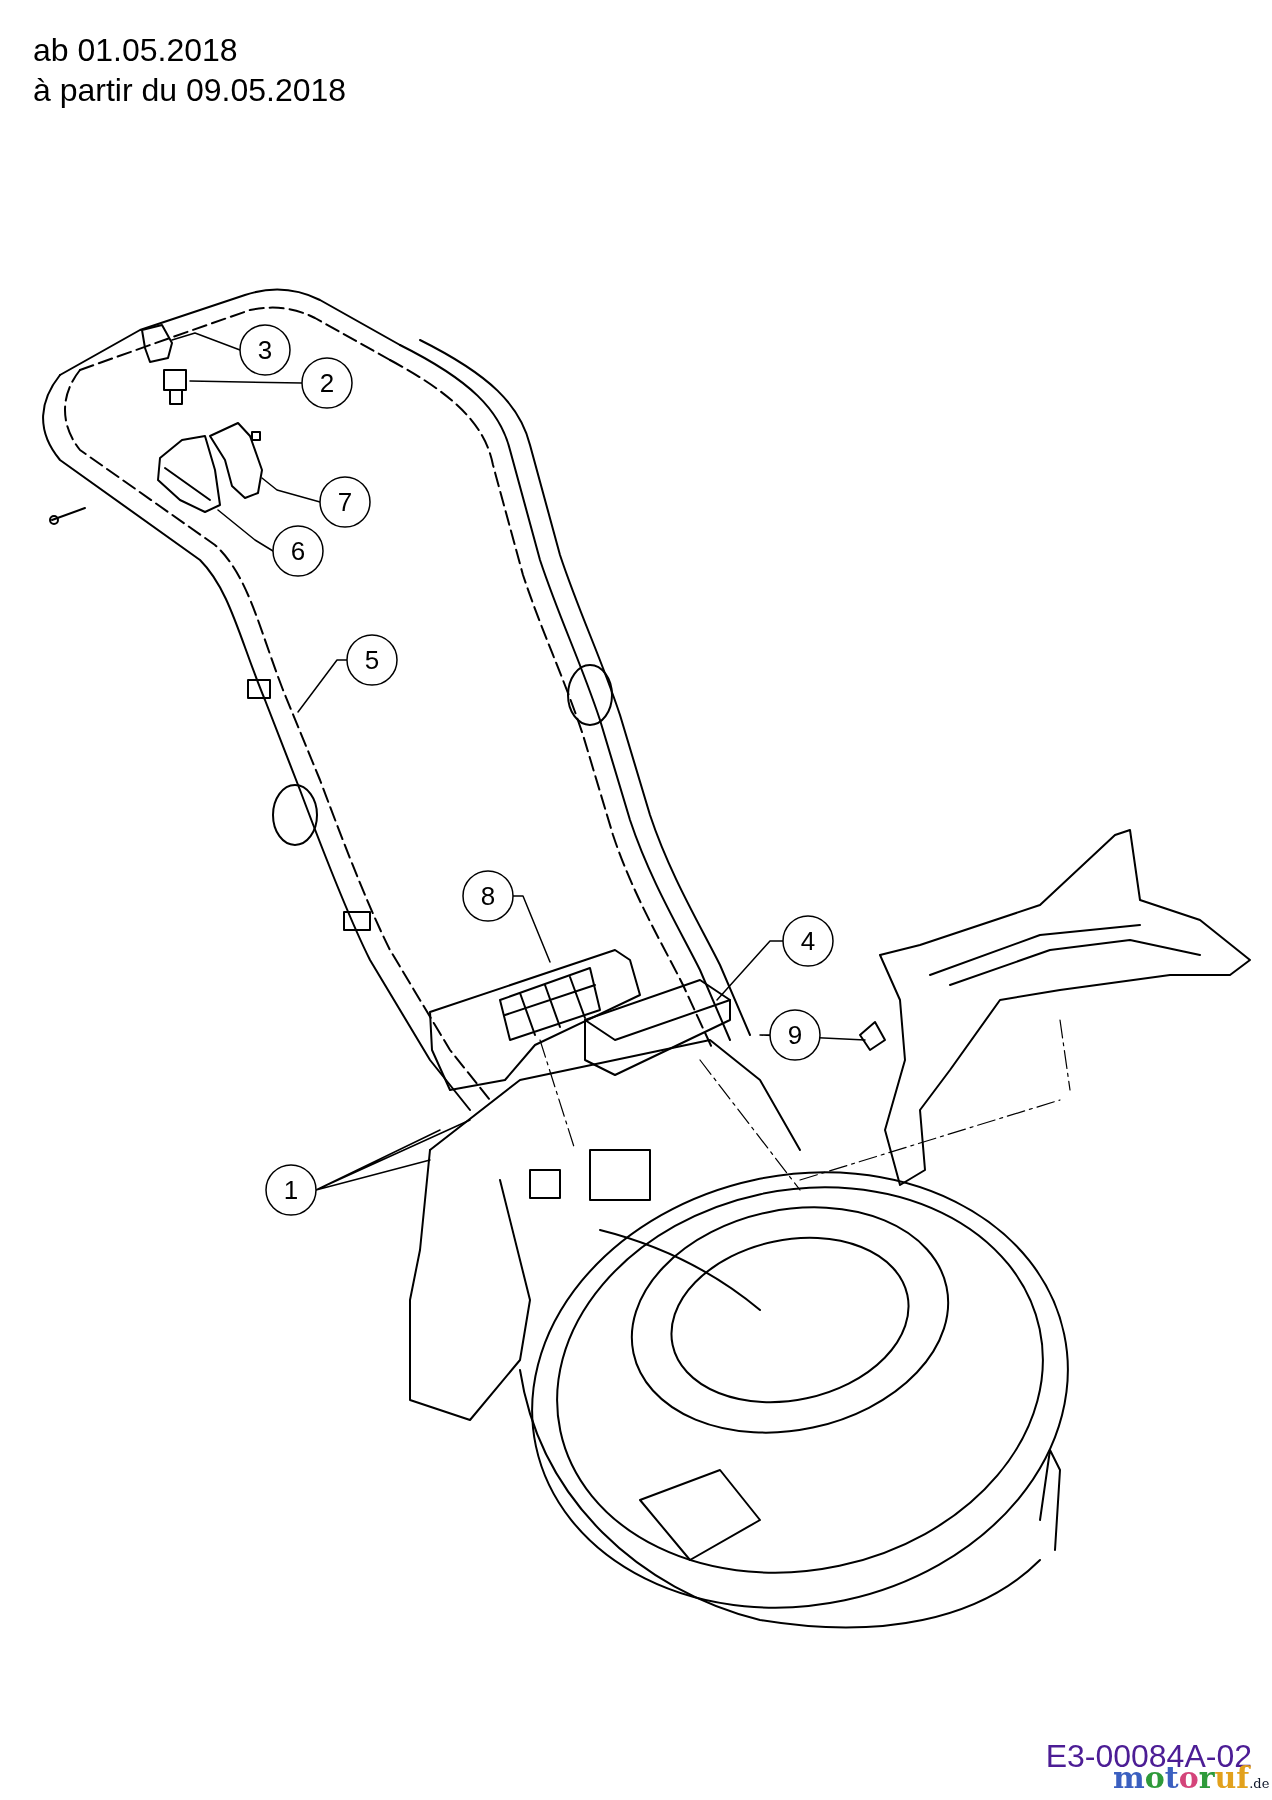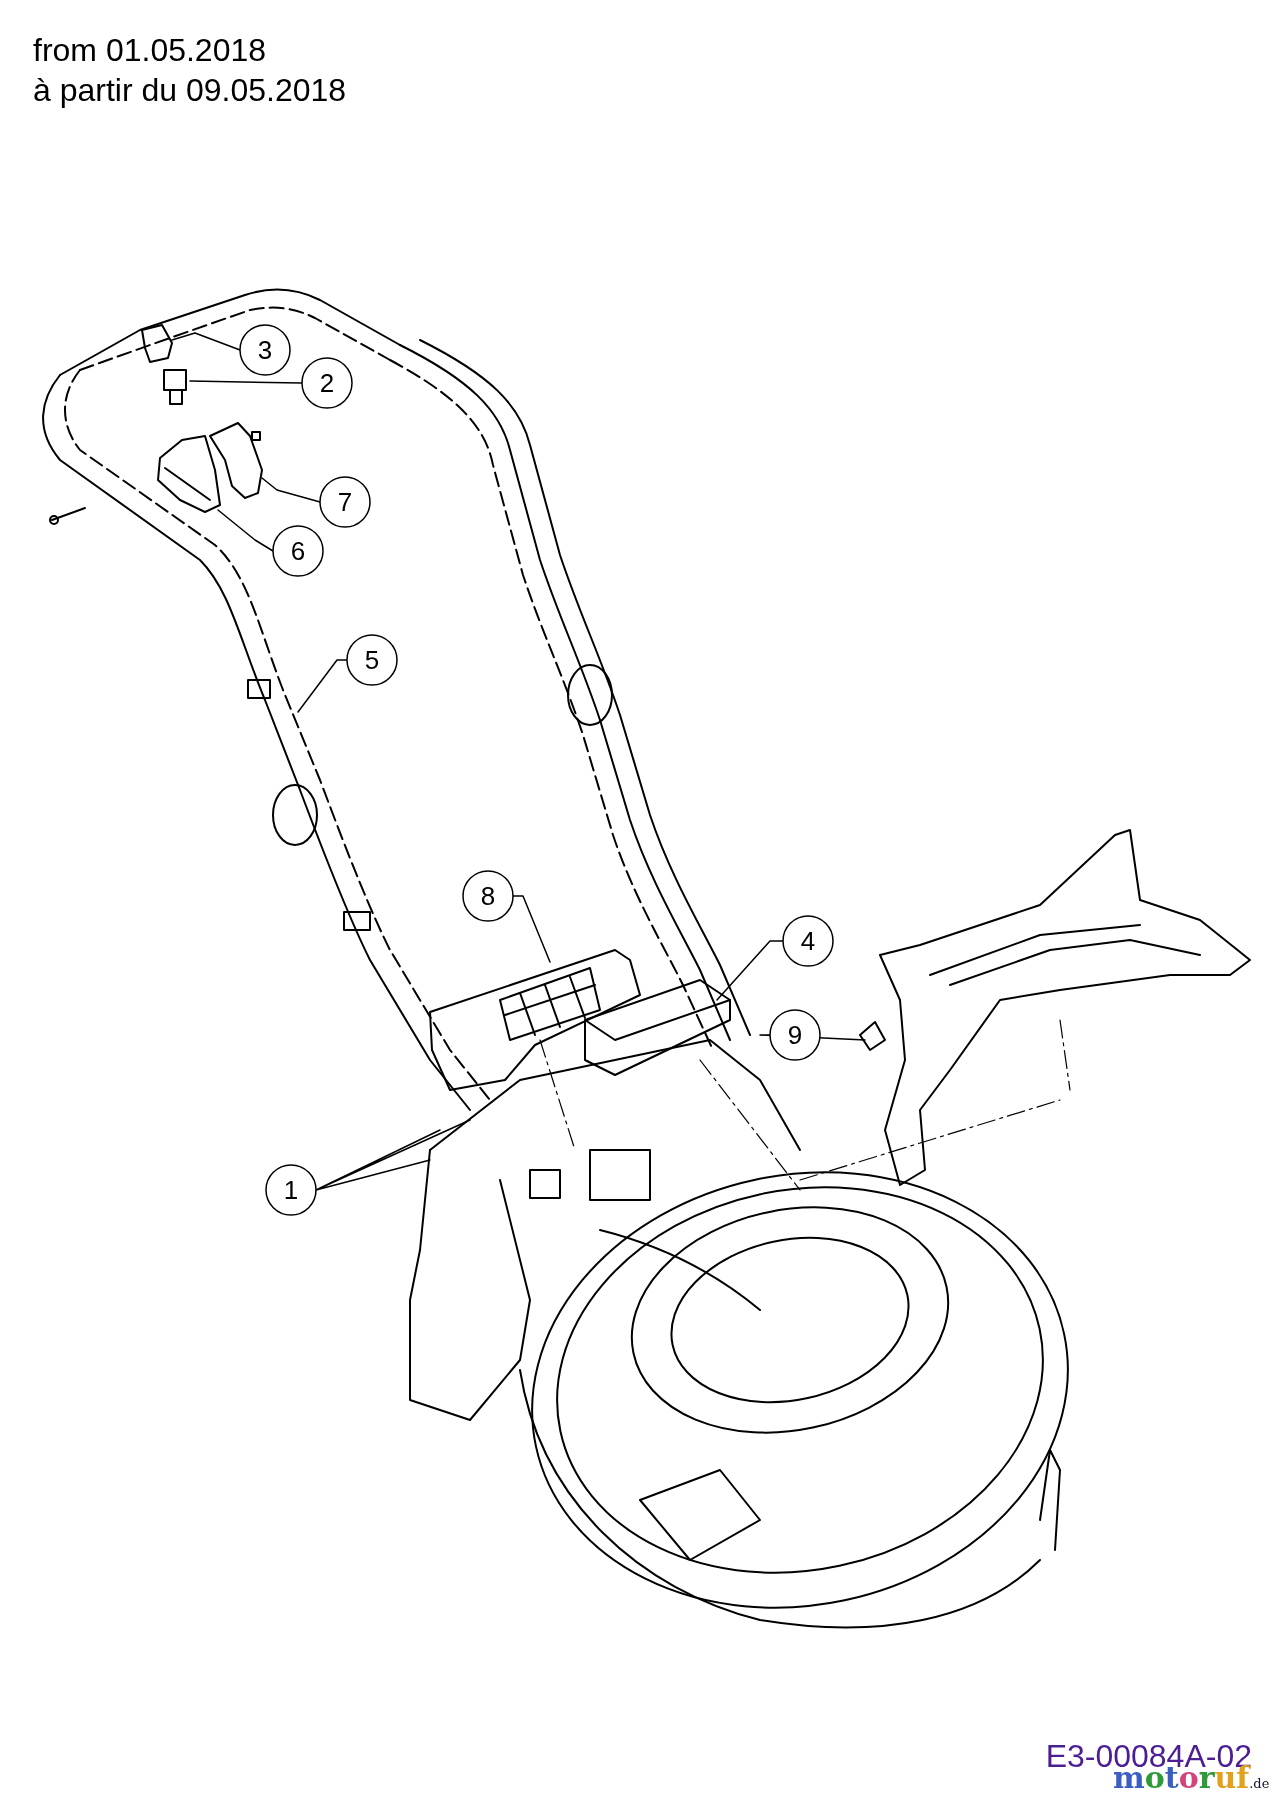--- a/index.html
+++ b/index.html
@@ -10,21 +10,21 @@
   .code{position:absolute;right:20px;top:1738px;font-size:32px;color:#4c1d95;letter-spacing:0px;}
   .wm{position:absolute;left:1113px;top:1760px;font-family:"DejaVu Serif",serif;font-size:30px;font-weight:bold;}
   .wm span{display:inline-block;}
   .wm .de{font-size:13px;color:#0f172a;font-weight:normal;text-align:center;}
   .callout text{font-family:"Liberation Sans",sans-serif;font-size:26px;}
 </style>
 </head>
 <body>
 
 <div class="hdr">
-  <div>from 01.05.2018</div>
+  <div>ab 01.05.2018</div>
   <div>à partir du 09.05.2018</div>
 </div>
 
 <svg width="1272" height="1800" viewBox="0 0 1272 1800">
   <g fill="none" stroke="#000" stroke-width="2" stroke-linejoin="round" stroke-linecap="round">
 
     <g>
       <path d="M60,375 C40,400 35,430 60,460 L200,560 C230,590 240,640 265,700 L300,790 C330,870 350,920 370,960 L430,1060 L470,1110"></path>
       <path d="M80,370 C60,395 60,425 80,450 L215,545 C248,575 258,625 283,690 L320,780 C350,860 370,910 390,950 L450,1050 L490,1100" stroke-dasharray="14,6"></path>
       <path d="M60,375 L140,330 L245,295 C275,285 300,290 320,300 L400,345"></path>

